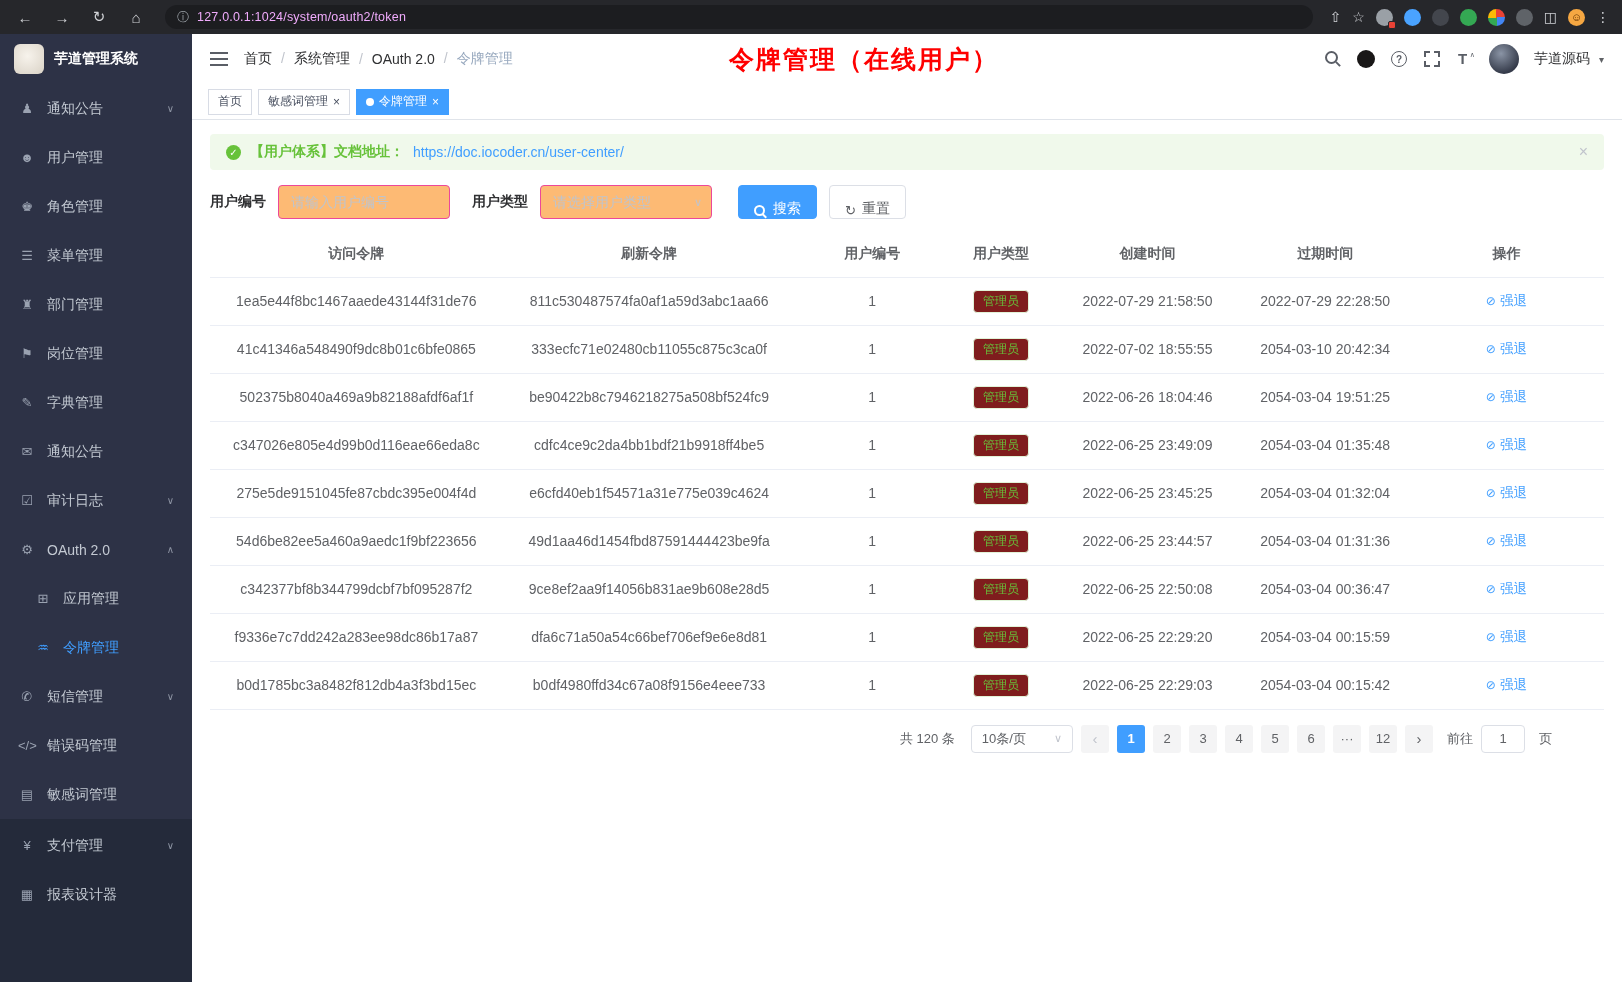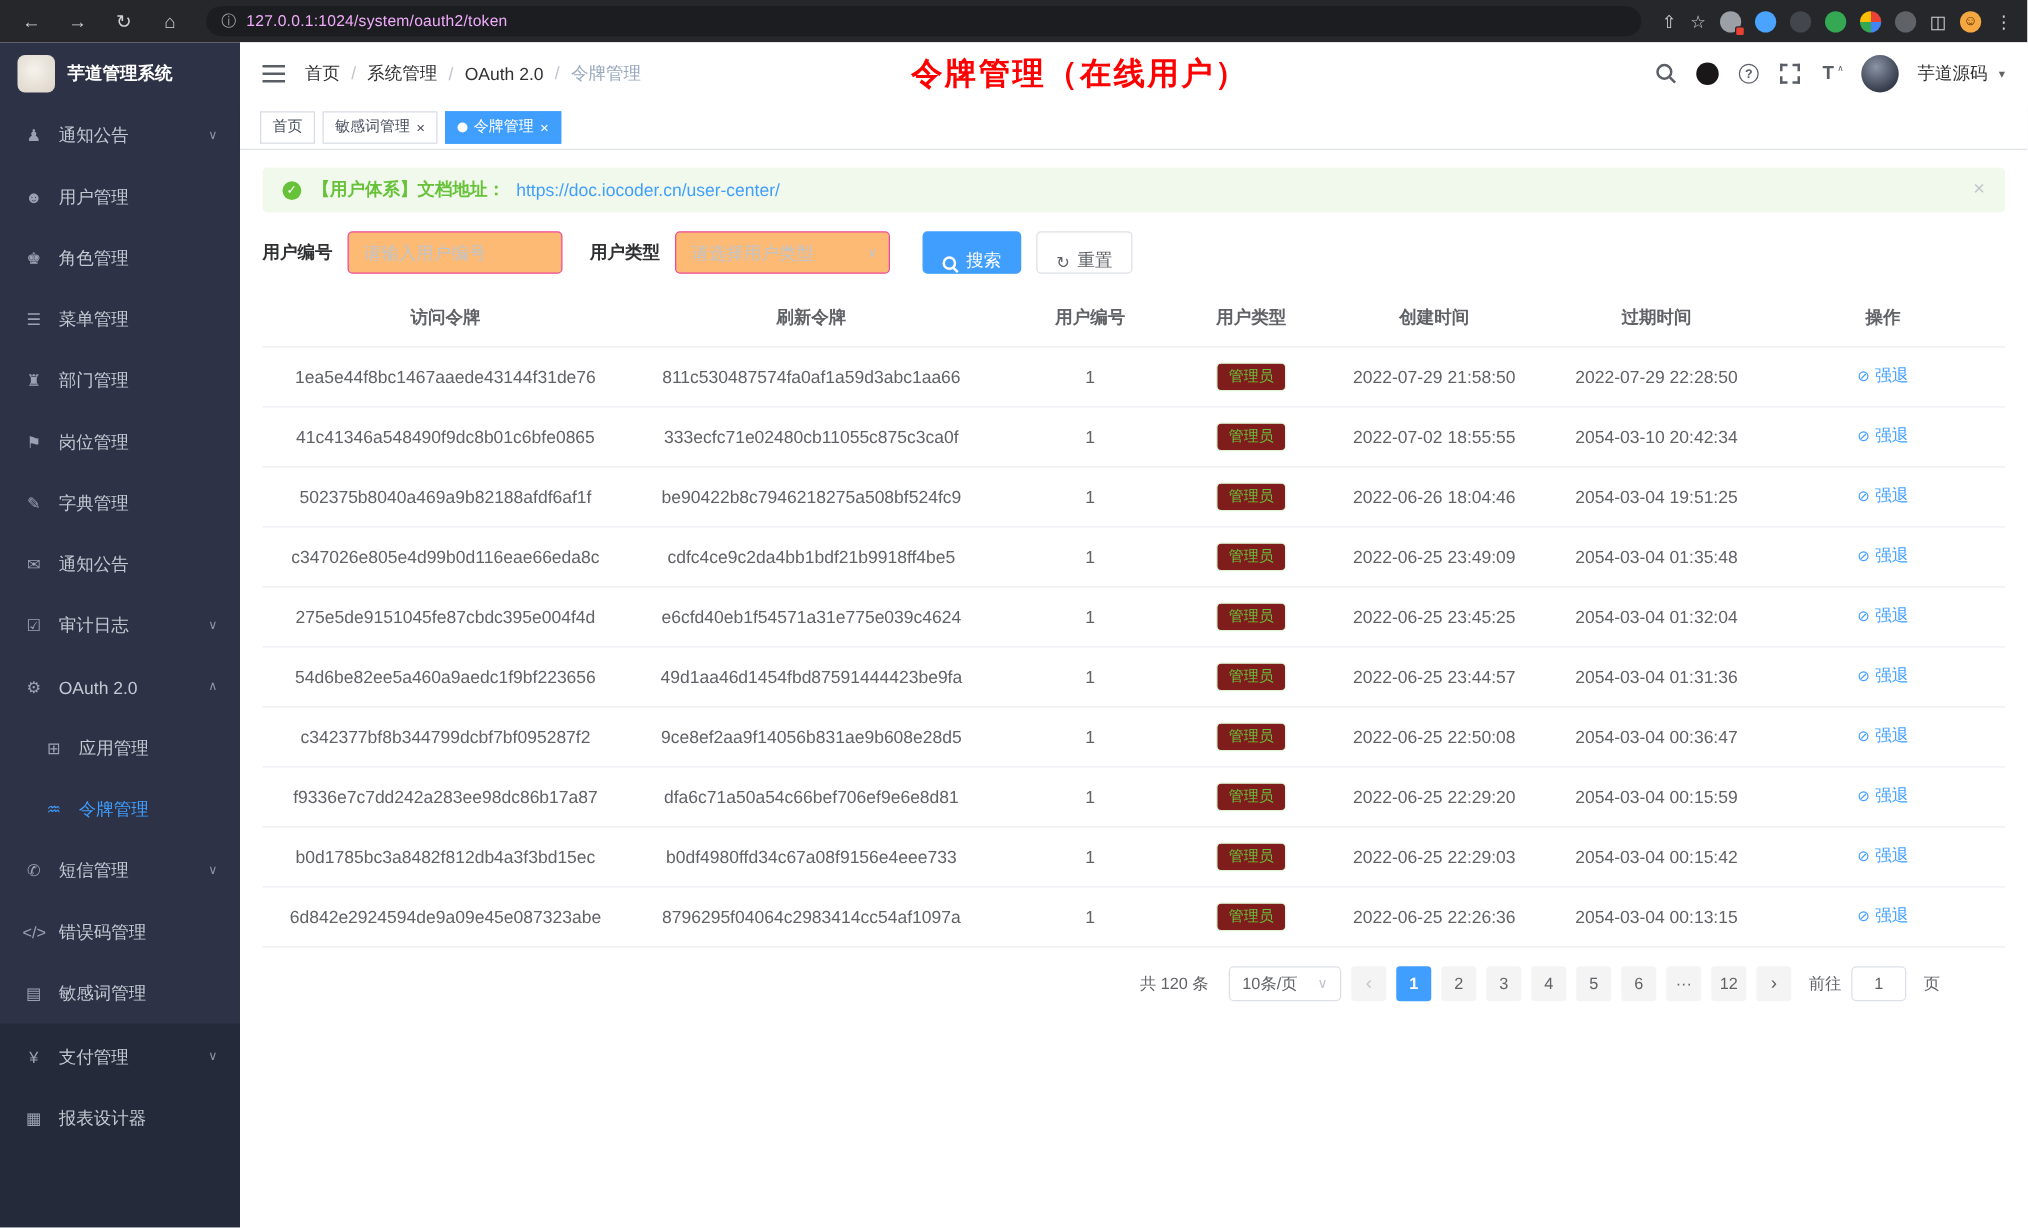--- a/index.html
+++ b/index.html
@@ -107,21 +107,21 @@
 
   .data-table { width:100%; border-collapse:collapse; margin-top:12px; font-size:14px; color:#606266; table-layout:fixed; }
   .data-table th { height:46px; font-weight:700; color:#606266; border-bottom:1px solid #ebeef5; text-align:center; }
   .data-table td { height:48px; border-bottom:1px solid #ebeef5; text-align:center; overflow:hidden; white-space:nowrap; }
   .badge { display:inline-block; padding:2px 9px; font-size:12px; color:#67c23a; background:#7f1d1d; border:1px solid #e1f3d8; border-radius:4px; }
   .action-link { color:#409eff; cursor:pointer; display:inline-flex; align-items:center; gap:4px; font-size:13.5px; }
   .act-icon { font-size:12px; }
 
   .pager { display:flex; align-items:center; justify-content:flex-end; gap:8px; margin-top:15px; margin-right:52px; font-size:13px; color:#606266; }
   .total { margin-right:8px; }
-  .size-select { height:28px; border:1px solid #dcdfe6; border-radius:4px; padding:0 10px; display:flex; align-items:center; gap:16px; cursor:pointer; background:#fff; }
+  .size-select { height:28px; border:1px solid #dcdfe6; border-radius:4px; padding:0 10px; display:flex; align-items:center; gap:28px; cursor:pointer; background:#fff; }
   .pg-btn { min-width:28px; height:28px; padding:0 4px; border-radius:3px; background:#f4f4f5; color:#606266; display:flex; align-items:center; justify-content:center; font-size:13px; cursor:pointer; }
   .pg-btn.active { background:#409eff; color:#fff; font-weight:700; }
   .pg-btn.nav { font-size:15px; }
   .pg-btn.disabled { color:#c0c4cc; }
   #pages { display:flex; gap:8px; }
   .goto-label { margin-left:6px; }
   .goto-input { width:44px; height:28px; border:1px solid #dcdfe6; border-radius:4px; text-align:center; font-size:13px; color:#606266; outline:none; }
 </style>
 </head>
 <body>
@@ -480,36 +480,20 @@
     </td>
     <td data-name="created-time-cell">2022-06-25 22:29:03</td>
     <td data-name="expire-time-cell">2054-03-04 00:15:42</td>
     <td data-name="action-cell">
       <span class="action-link" data-name="force-logout-button">
         <span class="act-icon" data-name="delete-icon">⊘</span>
         <span class="act-label" data-name="force-logout-label">强退</span>
       </span>
     </td>
   </tr>
-            <tr data-name="table-row">
-    <td data-name="access-token-cell">6d842e2924594de9a09e45e087323abe</td>
-    <td data-name="refresh-token-cell">8796295f04064c2983414cc54af1097a</td>
-    <td data-name="user-id-cell">1</td>
-    <td data-name="user-type-cell">
-      <span class="badge" data-name="user-type-badge">管理员</span>
-    </td>
-    <td data-name="created-time-cell">2022-06-25 22:26:36</td>
-    <td data-name="expire-time-cell">2054-03-04 00:13:15</td>
-    <td data-name="action-cell">
-      <span class="action-link" data-name="force-logout-button">
-        <span class="act-icon" data-name="delete-icon">⊘</span>
-        <span class="act-label" data-name="force-logout-label">强退</span>
-      </span>
-    </td>
-  </tr>
           </tbody>
       </table>
 
       <div class="pager" data-name="pagination">
         <span class="total" data-name="total-count">共 120 条</span>
         <div class="size-select" data-name="page-size-select">
           <span data-name="page-size-value">10条/页</span>
           <span class="sel-caret" data-name="chevron-down-icon">∨</span>
         </div>
         <span class="pg-btn nav disabled" data-name="prev-page-button">‹</span>

